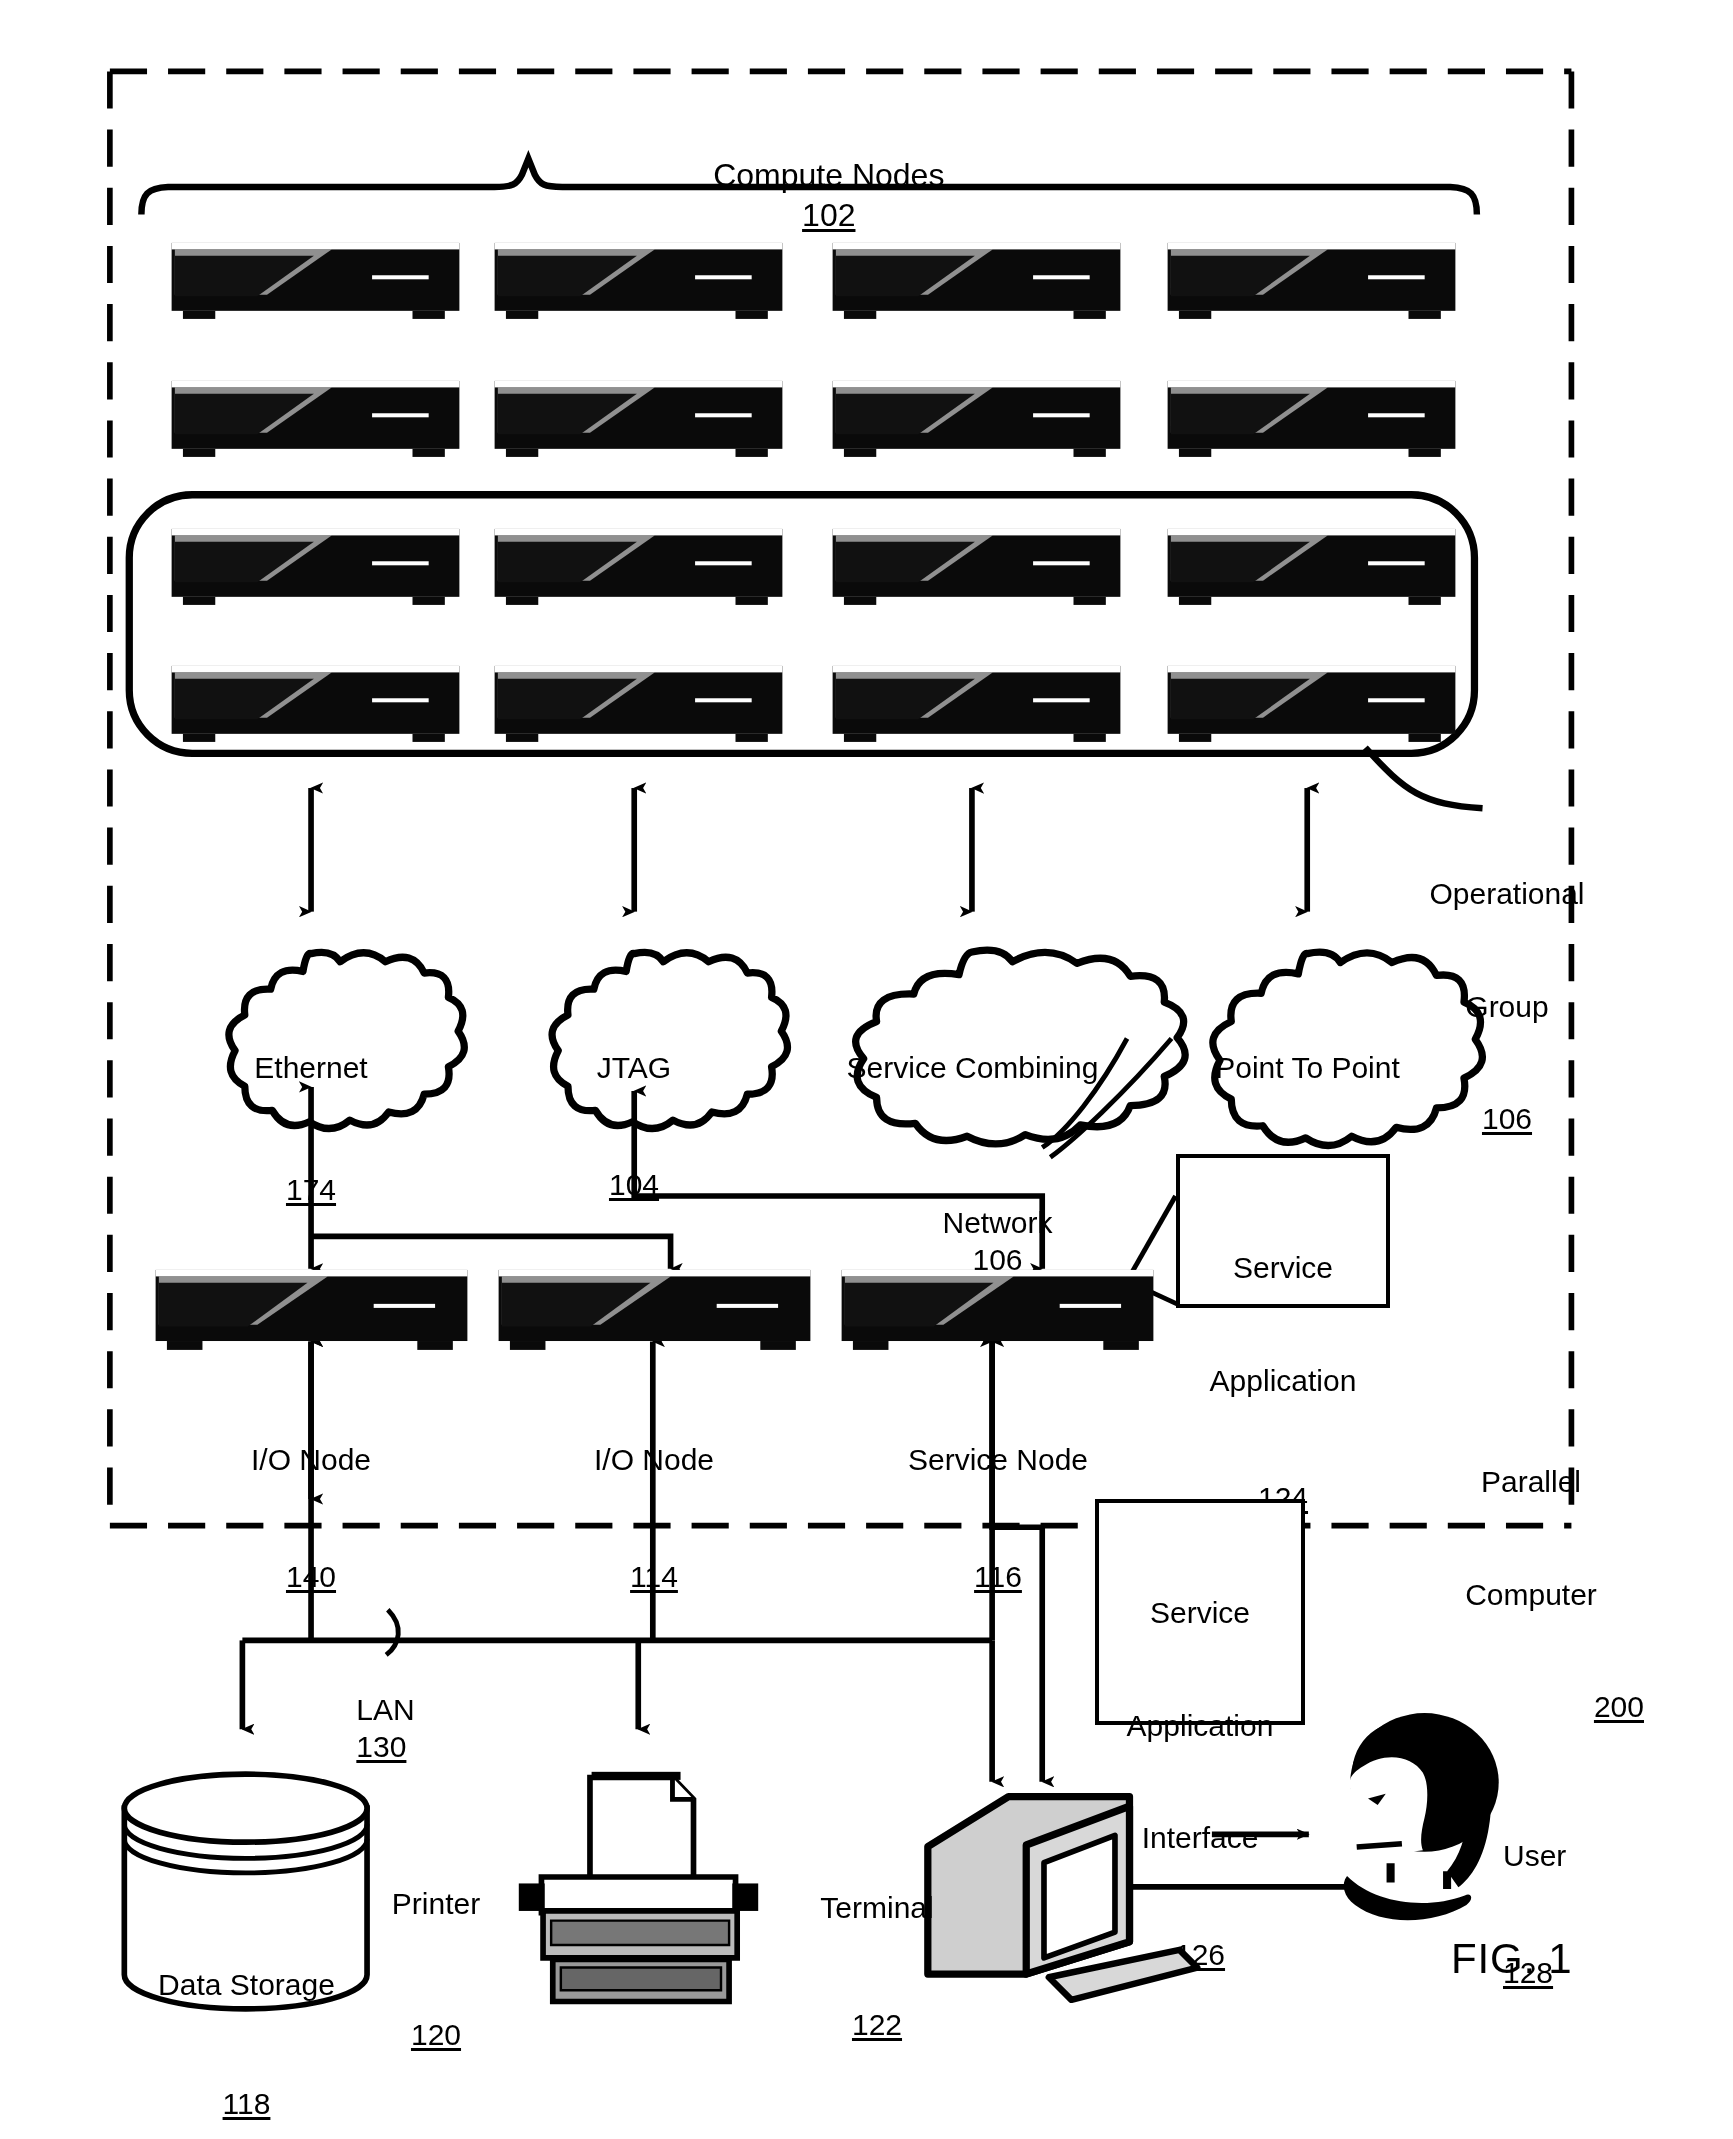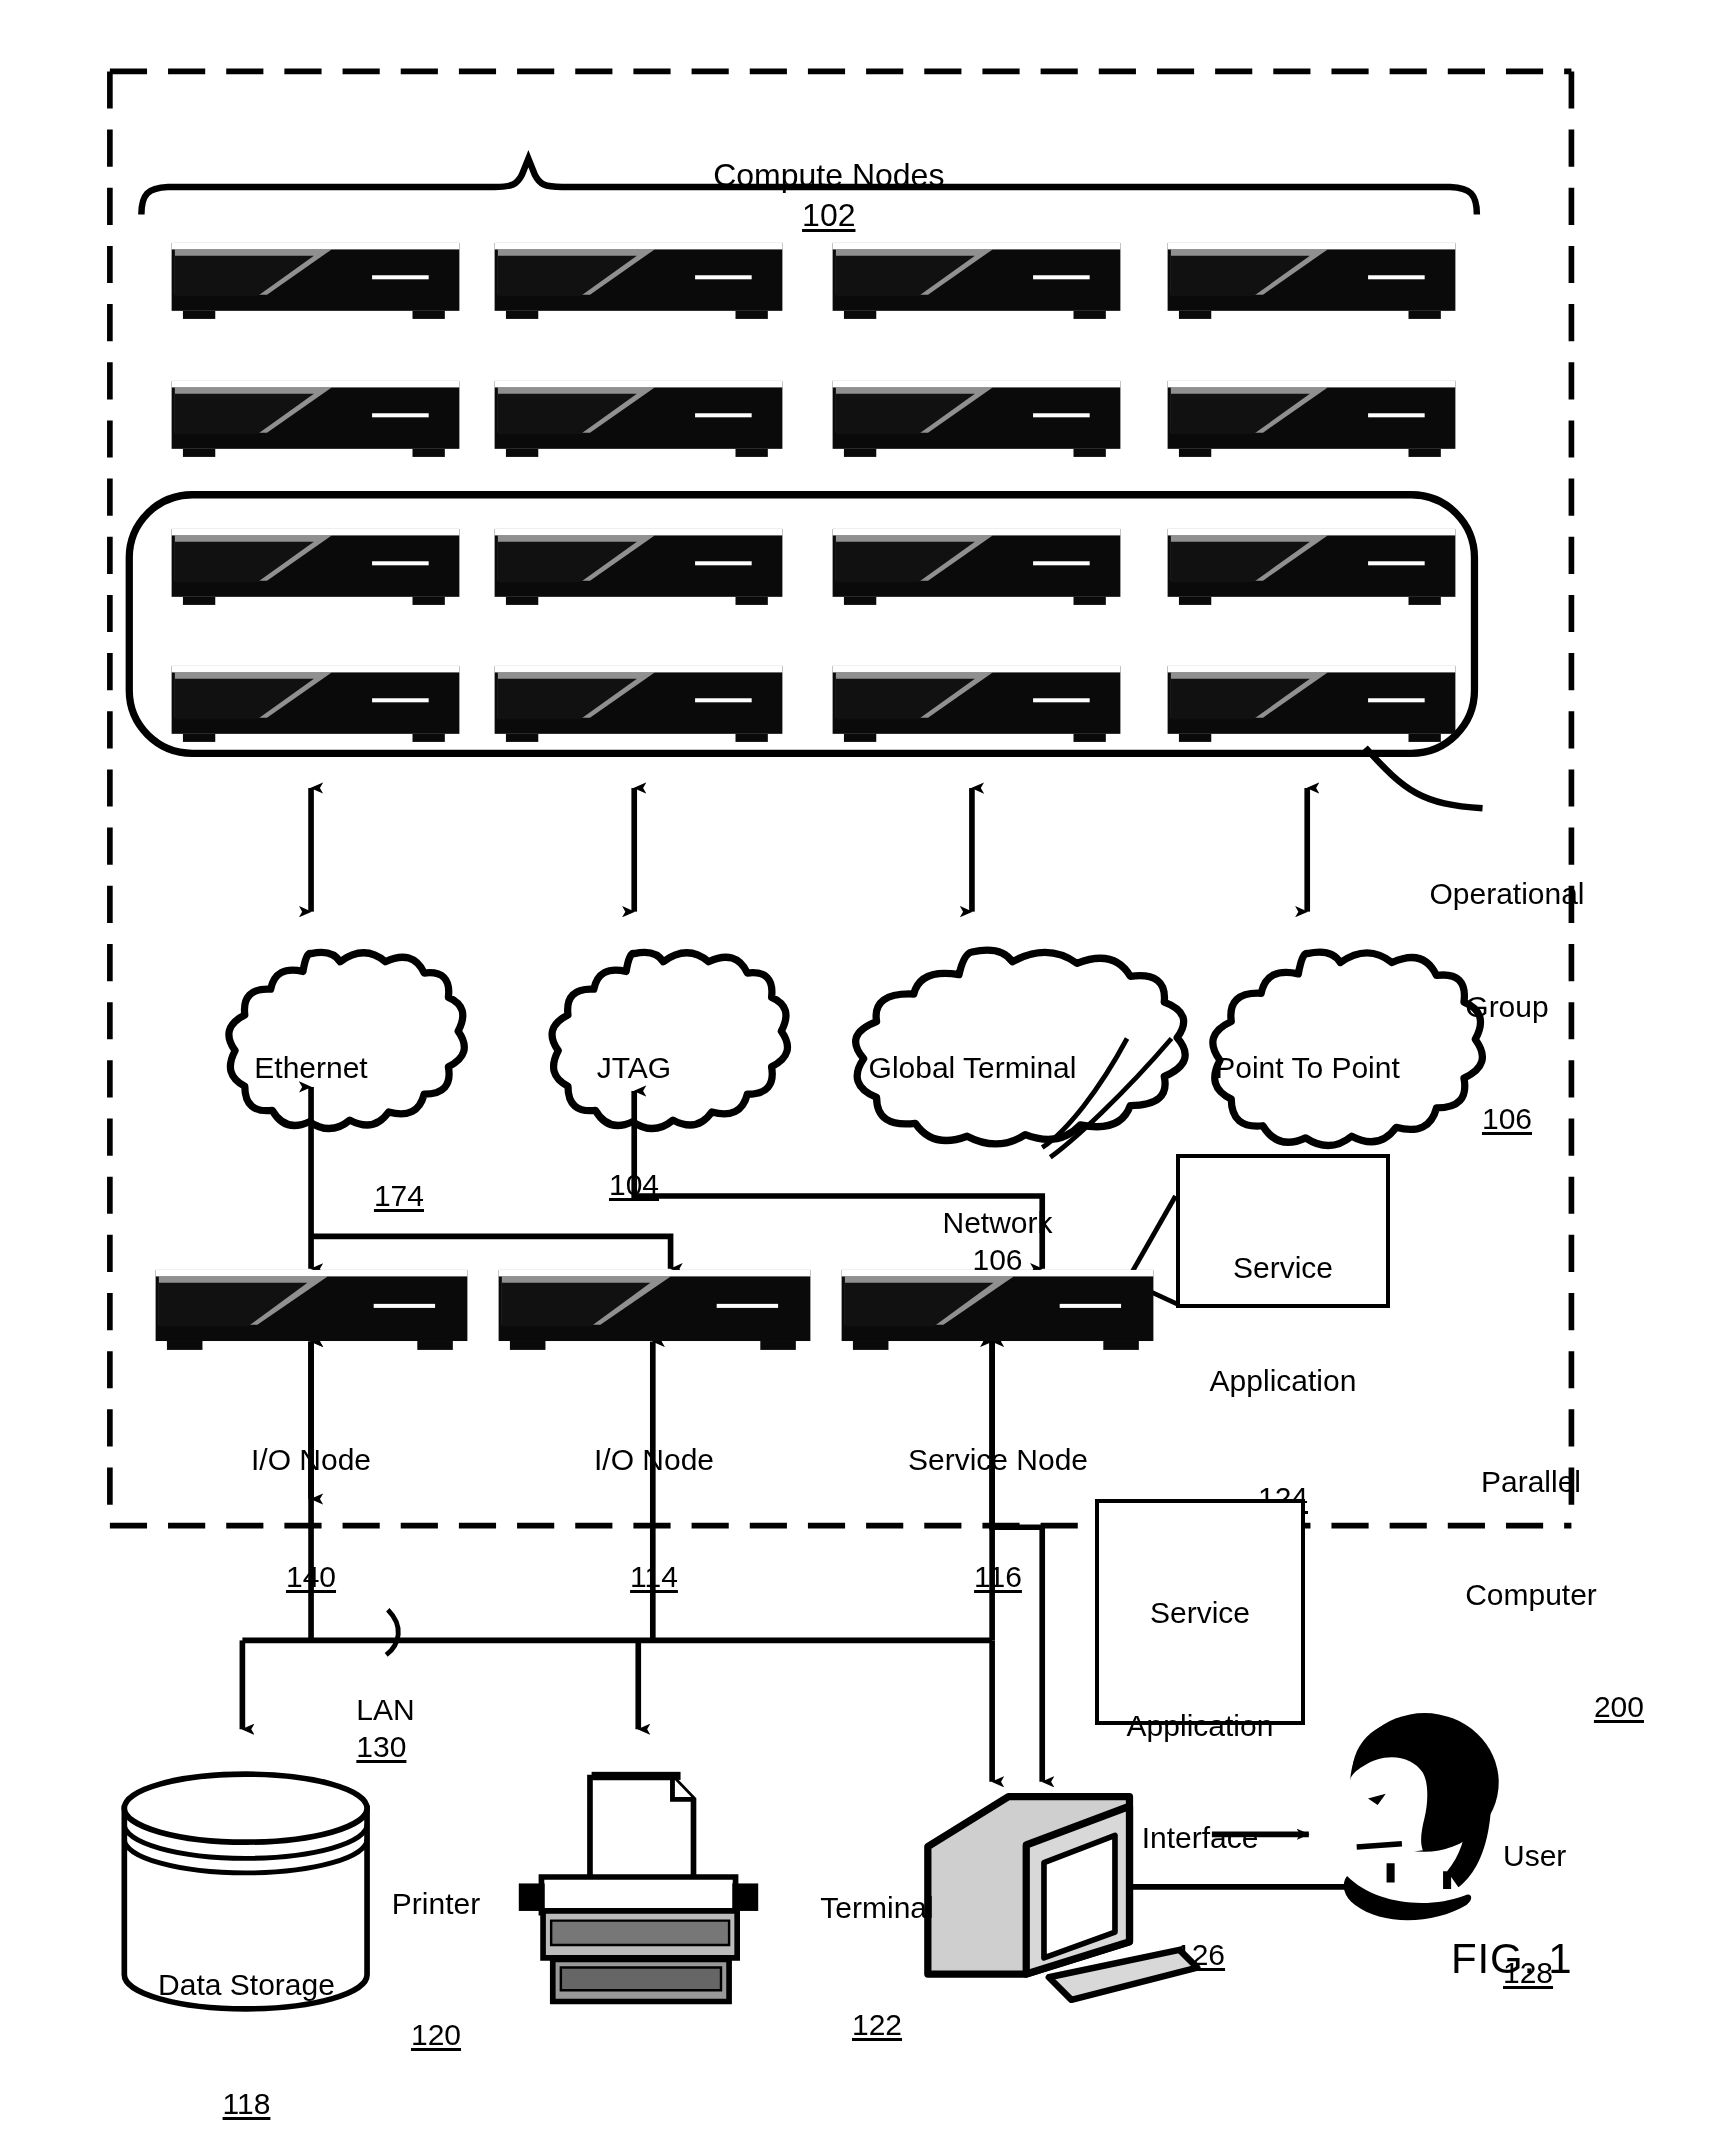--- a/index.html
+++ b/index.html
@@ -328,28 +328,28 @@
   </div>
 
   <div class="lbl" style="left:1418px;top:1388px;width:226px;">
     <div>Parallel</div>
     <div>Computer</div>
     <div class="u" style="text-align:right;">200</div>
   </div>
 
   <div class="lbl" style="left:198px;top:974px;width:226px;">
     <div>Ethernet</div>
-    <div class="u" style="margin-top:15px;text-align:right;">174</div>
+    <div class="u" style="margin-top:9px;">174</div>
   </div>
   <div class="lbl" style="left:521px;top:974px;width:226px;">
     <div>JTAG</div>
     <div class="u" style="margin-top:4.8px;">104</div>
   </div>
   <div class="lbl" style="left:811px;top:974px;width:323px;">
-    <div>Global Terminal</div>
+    <div>Service Combining</div>
     <div style="margin-top:4.8px;">
       <span>Network</span>
       <span class="u">106</span>
     </div>
   </div>
   <div class="lbl" style="left:1178px;top:974px;width:259px;">
     <div>Point To Point</div>
     <div class="u" style="margin-top:4.8px;">108</div>
   </div>
 

